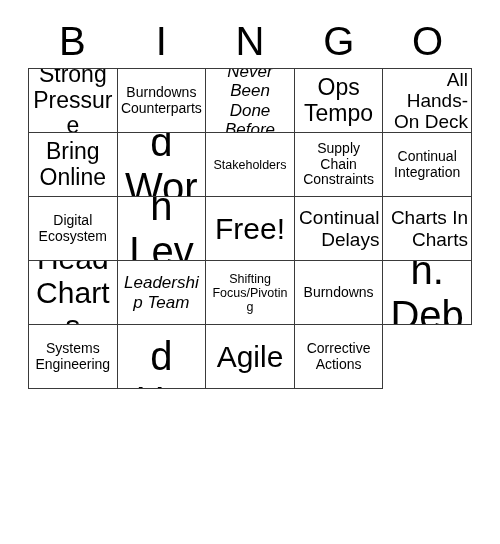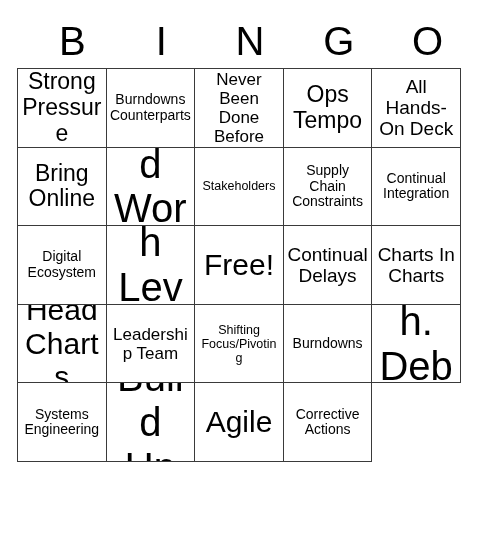--- a/index.html
+++ b/index.html
@@ -36,24 +36,24 @@
     font-size: 40px;
     line-height: 1;
     font-weight: 400;
     letter-spacing: 0px;
     color: #000000;
     user-select: none;
   }
   
   #bingo-grid {
     position: absolute;
-    left: 17px;
+    left: 28px;
     top: 68px;
     width: 444px;
-    height: 394px;
+    height: 321px;
     box-sizing: border-box;
     display: grid;
     grid-template-columns: repeat(5, 1fr);
     grid-template-rows: repeat(5, 1fr);
     border-top: 1.5px solid #3a3a3a;
     border-left: 1.5px solid #3a3a3a;
     background: #ffffff;
   }
   .bingo-cell {
     box-sizing: border-box;
@@ -72,22 +72,22 @@
     width: 100%;
     line-height: 1.12;
     color: #000000;
     word-break: break-word;
     hyphens: none;
   }
   
   .fs-xxl .cell-text { font-size: 40px; }
   .fs-xl  .cell-text { font-size: 30px; }
   .fs-lg  .cell-text { font-size: 23px; }
-  .fs-md  .cell-text { font-size: 19px; }
-  .fs-sm  .cell-text { font-size: 17px; }
+  .fs-md  .cell-text { font-size: 19px; text-align: right; }
+  .fs-sm  .cell-text { font-size: 17px; font-style: italic; }
   .fs-xs  .cell-text { font-size: 14px; }
   .fs-xxs .cell-text { font-size: 12.5px; }
 </style>
 </head>
 <body>
 
 <div id="bingo-card">
 
   <div id="header-row">
       <div class="header-letter">B</div>

